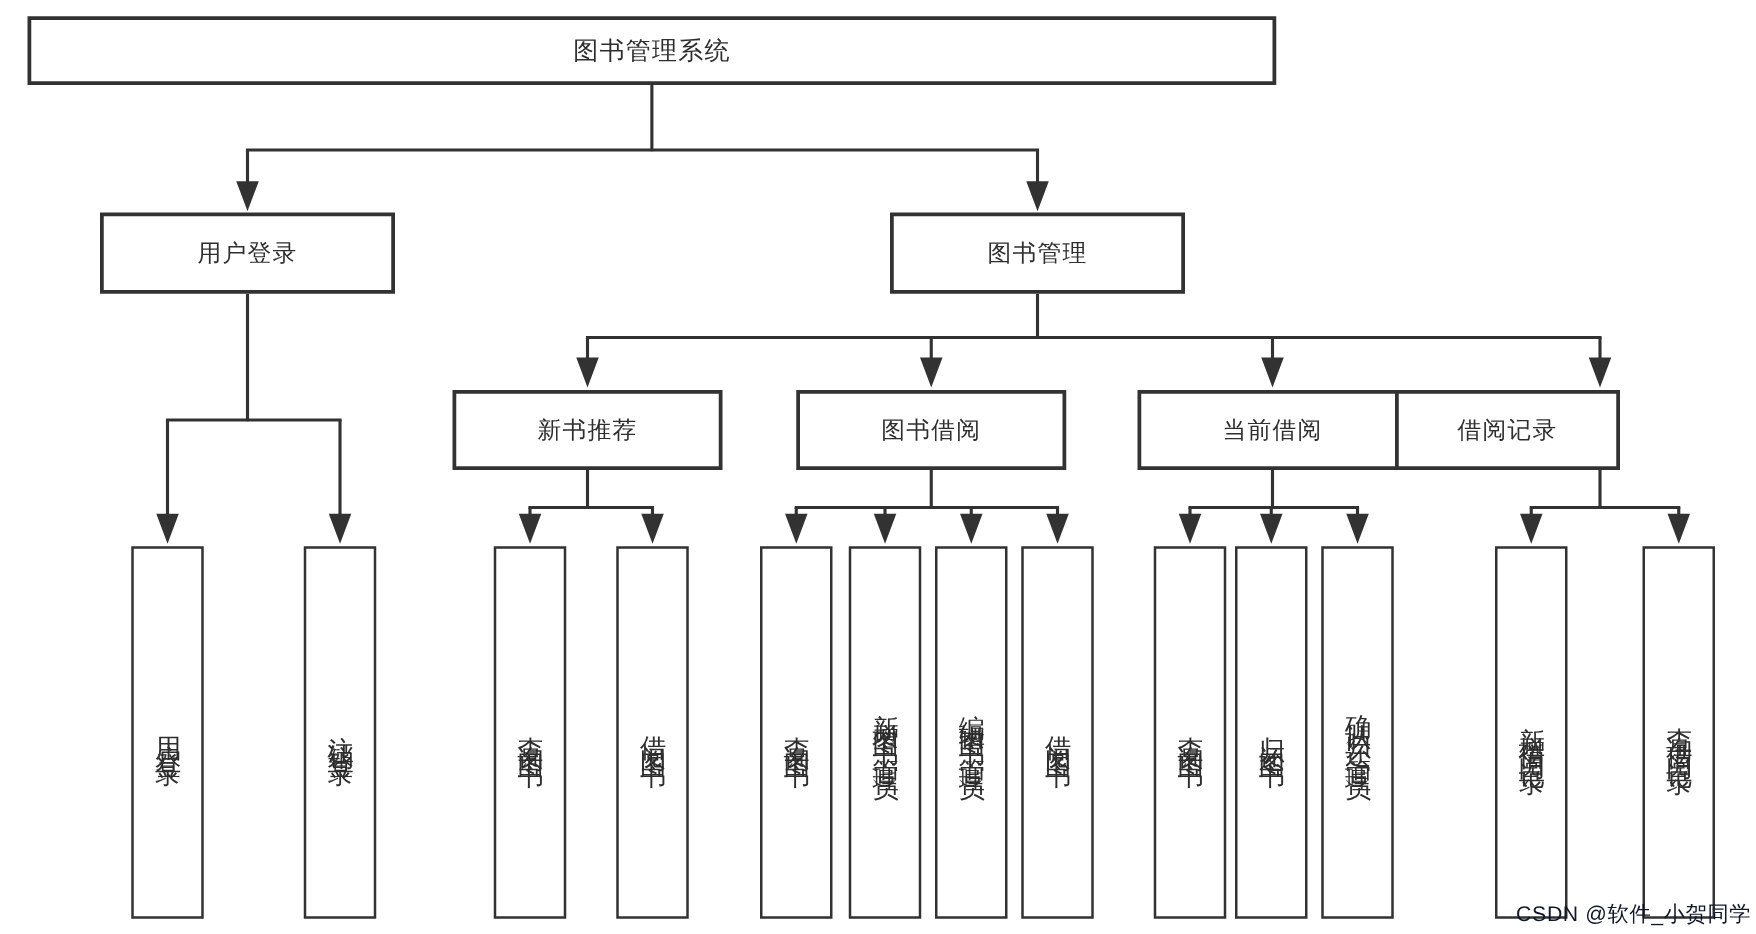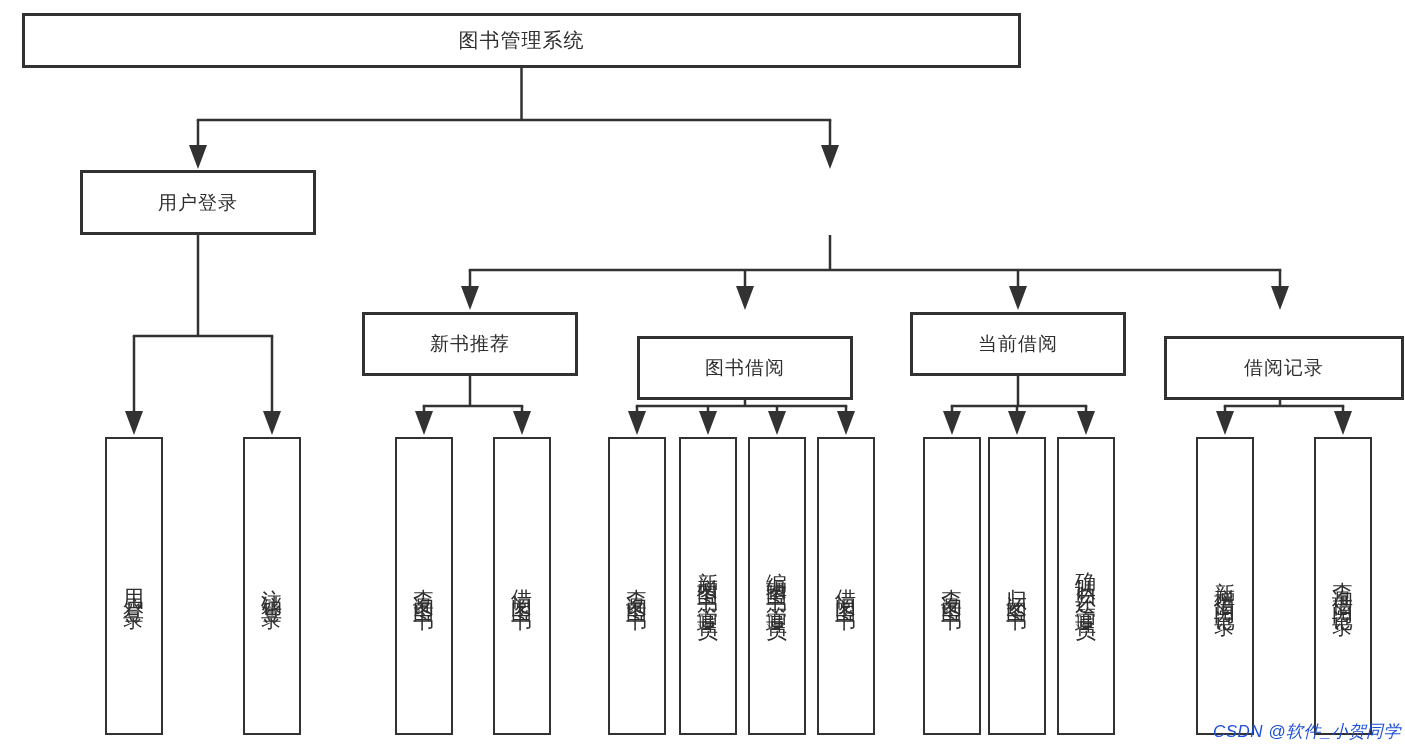--- a/index.html
+++ b/index.html
@@ -15,21 +15,21 @@
     font-size:20px; letter-spacing:1px; white-space:nowrap; z-index:2;
   }
   .box.l2, .box.l3 { font-size:19px; }
   .box.leaf { border-width:2.5px; }
   .leaf .vtext {
     writing-mode:vertical-rl; text-orientation:mixed;
     font-size:21px; letter-spacing:7px; line-height:1;
   }
   .watermark {
     position:absolute; right:4px; bottom:4px; z-index:3;
-    font-size:17px; color:#1d4ed8; letter-spacing:0.5px;font-style:italic;
+    font-size:17px; color:#0f172a; letter-spacing:0.5px;
   }
 </style>
 </head>
 <body>
 
 <div class="stage">
 
   <svg class="connectors" viewBox="0 0 1405 747" xmlns="http://www.w3.org/2000/svg">
     <g stroke="#323232" stroke-width="2.5" fill="none">
 
@@ -98,31 +98,34 @@
     </g>
   </svg>
 
   <div class="box root" style="left:22px; top:13px; width:999px; height:55px;">
     <span>图书管理系统</span>
   </div>
 
   <div class="box l2" style="left:80px; top:170px; width:236px; height:65px;">
     <span>用户登录</span>
   </div>
+  <div class="box l2" style="left:712px; top:170px; width:236px; height:65px;">
+    <span>图书管理</span>
+  </div>
 
   <div class="box l3" style="left:362px; top:312px; width:216px; height:64px;align-items:center;">
     <span>新书推荐</span>
   </div>
-  <div class="box l3" style="left:637px; top:312px; width:216px; height:64px;margin-top:24px;">
+  <div class="box l3" style="left:637px; top:312px; width:216px; height:64px;">
     <span>图书借阅</span>
   </div>
   <div class="box l3" style="left:910px; top:312px; width:216px; height:64px;align-items:center;">
     <span>当前借阅</span>
   </div>
-  <div class="box l3" style="left:1164px; top:312px; width:240px; height:64px;margin-top:24px;">
+  <div class="box l3" style="left:1116px; top:312px; width:180px; height:64px;">
     <span>借阅记录</span>
   </div>
 
   <div class="box leaf" style="left:105px; top:437px; width:58px; height:298px;">
     <span class="vtext">用户登录</span>
   </div>
   <div class="box leaf" style="left:243px; top:437px; width:58px; height:298px;">
     <span class="vtext">注销登录</span>
   </div>
 

